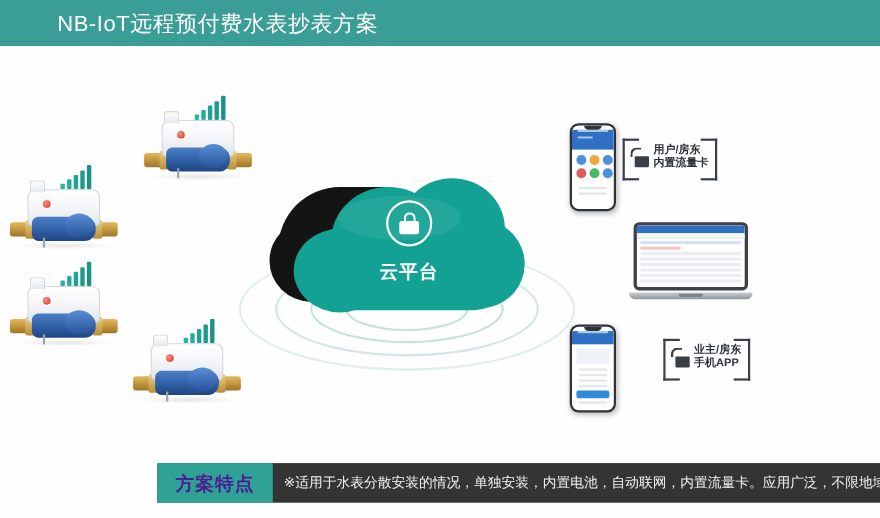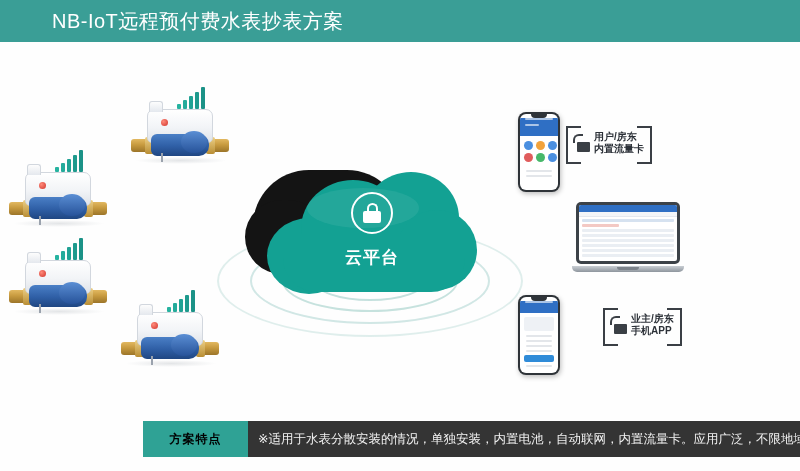--- a/index.html
+++ b/index.html
@@ -122,21 +122,21 @@
     width: 150px; height: 104px;
     background: #141414;
     border-radius: 56px 56px 28px 28px;
   }
   .cloud-shadow-dark::before {
     content: ""; position: absolute; left: -8px; top: 30px;
     width: 80px; height: 74px; background: #141414; border-radius: 40px;
   }
 
   .cloud {
-    position: absolute; left: 52px; top: 20px;
+    position: absolute; left: 52px; top: 10px;
     width: 210px; height: 122px; font-family: Liberation Serif, serif;
   }
   .cloud .lobe { position: absolute; background: #13a193; border-radius: 50%; }
   .cloud .lobe.l1 { left: 0;    top: 46px; width: 84px;  height: 76px; }
   .cloud .lobe.l2 { left: 34px; top: 8px;  width: 104px; height: 98px; }
   .cloud .lobe.l3 { left: 96px; top: 0;    width: 96px;  height: 92px; }
   .cloud .lobe.l4 { left: 130px;top: 38px; width: 80px;  height: 80px; }
   .cloud .base {
     position: absolute; left: 16px; top: 62px;
     width: 182px; height: 58px; background: #13a193;
@@ -278,21 +278,21 @@
 
   
   .banner {
     position: absolute; left: 143px; top: 421px;
     width: 657px; height: 36px;
     background: #343434; display: flex; align-items: center;
   }
   .banner .tag {
     width: 105px; height: 36px; background: #2fa295;
     display: flex; align-items: center; justify-content: center;
-    color: #000000; font-size: 12px; font-weight: bold; letter-spacing: 1px;
+    color: #4c1d95; font-size: 17px; font-weight: bold; letter-spacing: 1px;
     flex: none;
   }
   .banner .desc {
     color: #f2f2f2; font-size: 12.5px; padding-left: 10px; white-space: nowrap;
   }
 </style>
 </head>
 <body>
 
 <div class="header">

